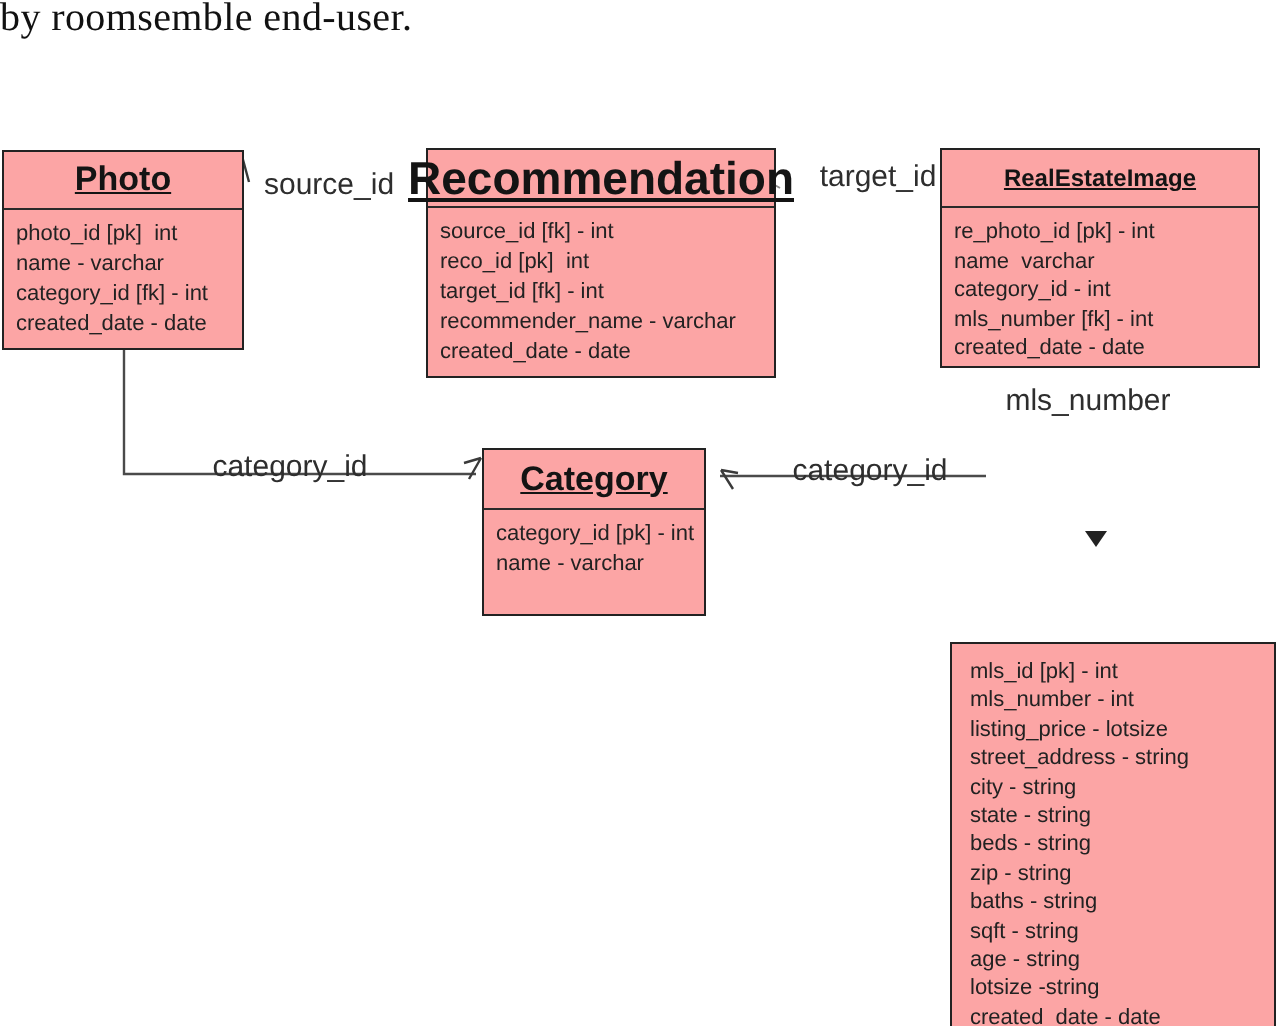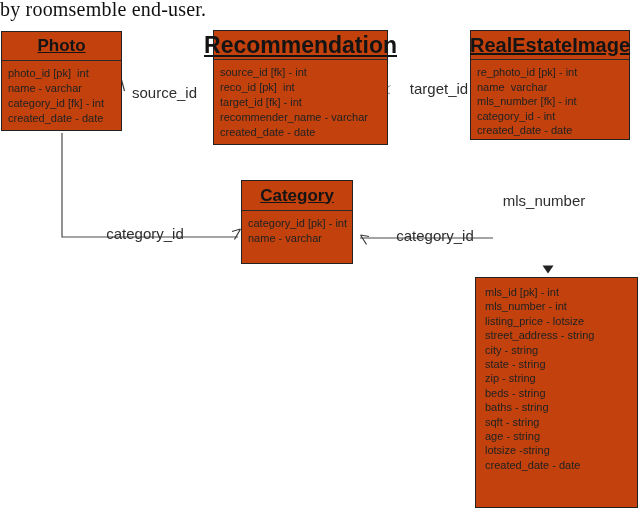--- a/index.html
+++ b/index.html
@@ -1,33 +1,33 @@
 <!DOCTYPE html>
 <html><head>
 <meta charset="utf-8">
 <style>
   html,body{margin:0;padding:0;background:#fff;}
   #page{position:relative;width:640px;height:513px;background:#ffffff;overflow:hidden;
         font-family:"Liberation Sans",sans-serif;color:#1b1b1b;}
   #caption{position:absolute;left:0;top:-2px;font-family:"Liberation Serif",serif;
            font-size:20px;color:#111;letter-spacing:0.2px;}
-  .entity{position:absolute;background:#c2410c;border:1px solid #222;box-sizing:border-box;}
+  .entity{position:absolute;background:#fca5a5;border:1px solid #222;box-sizing:border-box;margin-top:44px;}
   .entity-header{border-bottom:1px solid #2a2a2a;display:flex;align-items:center;justify-content:center;}
   .entity-title{font-weight:bold;text-decoration:underline;color:#141414;}
   .entity-fields{padding:5px 0 0 6px;}
   .field-row{font-size:11px;color:#222;white-space:pre;}
   
   #photo{left:1px;top:31px;width:121px;height:100px;}
   #photo .entity-header{height:28px;} #photo .entity-title{font-size:17px;}
   #photo .field-row{line-height:15px;}
   #recommendation{left:213px;top:30px;width:175px;height:115px;}
   #recommendation .entity-header{height:28px;} #recommendation .entity-title{font-size:23px;}
   #recommendation .field-row{line-height:15px;}
   #realestateimage{left:470px;top:30px;width:160px;height:110px;}
-  #realestateimage .entity-header{height:28px;} #realestateimage .entity-title{font-size:20px;}
+  #realestateimage .entity-header{height:28px;} #realestateimage .entity-title{font-size:12px;}
   #realestateimage .field-row{line-height:14.5px;}
   #category{left:241px;top:180px;width:112px;height:84px;}
   #category .entity-header{height:29px;} #category .entity-title{font-size:17px;}
   #category .field-row{line-height:14.5px;}
   #listing{left:475px;top:277px;width:163px;height:231px;}
   #listing .entity-header{height:25px;} #listing .entity-title{font-size:17px;}
   #listing .entity-fields{padding:7px 0 0 9px;}
   #listing .field-row{line-height:14.4px;}
   
   .edge-label{position:absolute;font-size:15px;color:#2e2e2e;text-align:center;}
@@ -85,22 +85,22 @@
       </div>
   </div>
 
   <div class="entity" id="realestateimage">
     <div class="entity-header">
       <span class="entity-title">RealEstateImage</span>
     </div>
     <div class="entity-fields">
         <div class="field-row">re_photo_id [pk] - int</div>
         <div class="field-row">name  varchar</div>
+        <div class="field-row">category_id - int</div>
         <div class="field-row">mls_number [fk] - int</div>
-        <div class="field-row">category_id - int</div>
         <div class="field-row">created_date - date</div>
       </div>
   </div>
 
   <div class="entity" id="category">
     <div class="entity-header">
       <span class="entity-title">Category</span>
     </div>
     <div class="entity-fields">
         <div class="field-row">category_id [pk] - int</div>
@@ -109,22 +109,22 @@
   </div>
 
   <div class="entity" id="listing">
     <div class="entity-fields">
         <div class="field-row">mls_id [pk] - int</div>
         <div class="field-row">mls_number - int</div>
         <div class="field-row">listing_price - lotsize</div>
         <div class="field-row">street_address - string</div>
         <div class="field-row">city - string</div>
         <div class="field-row">state - string</div>
+        <div class="field-row">beds - string</div>
         <div class="field-row">zip - string</div>
-        <div class="field-row">beds - string</div>
         <div class="field-row">baths - string</div>
         <div class="field-row">sqft - string</div>
         <div class="field-row">age - string</div>
         <div class="field-row">lotsize -string</div>
         <div class="field-row">created_date - date</div>
       </div>
   </div>
 
   <span class="edge-label" id="lbl-source">source_id</span>
   <span class="edge-label" id="lbl-target">target_id</span>

